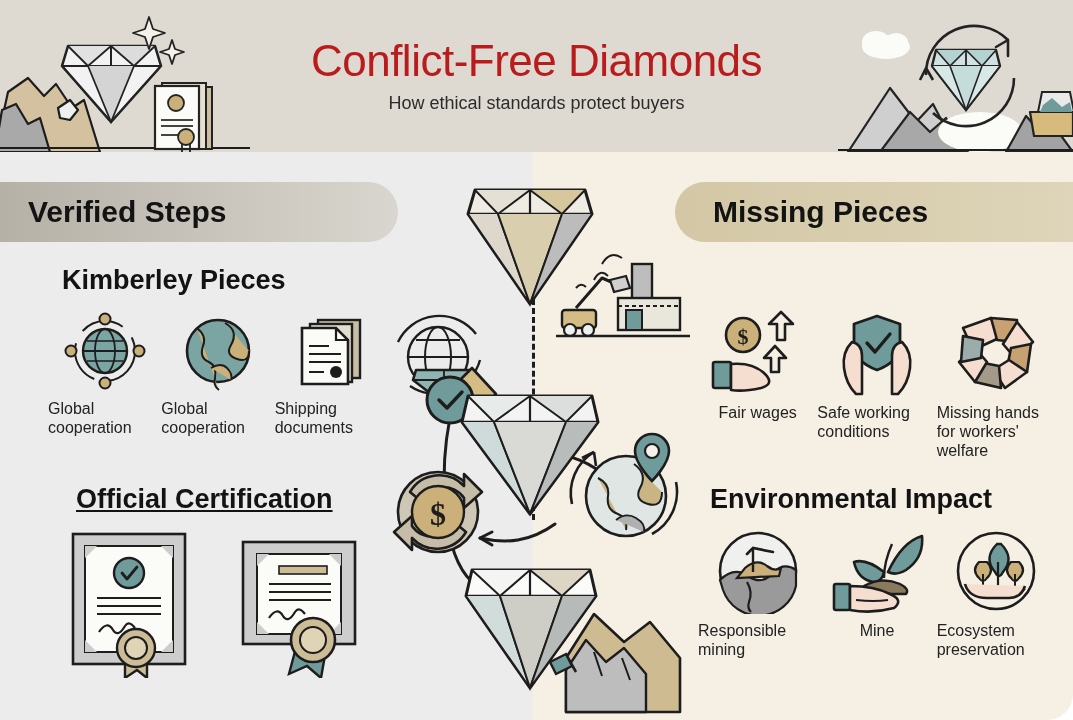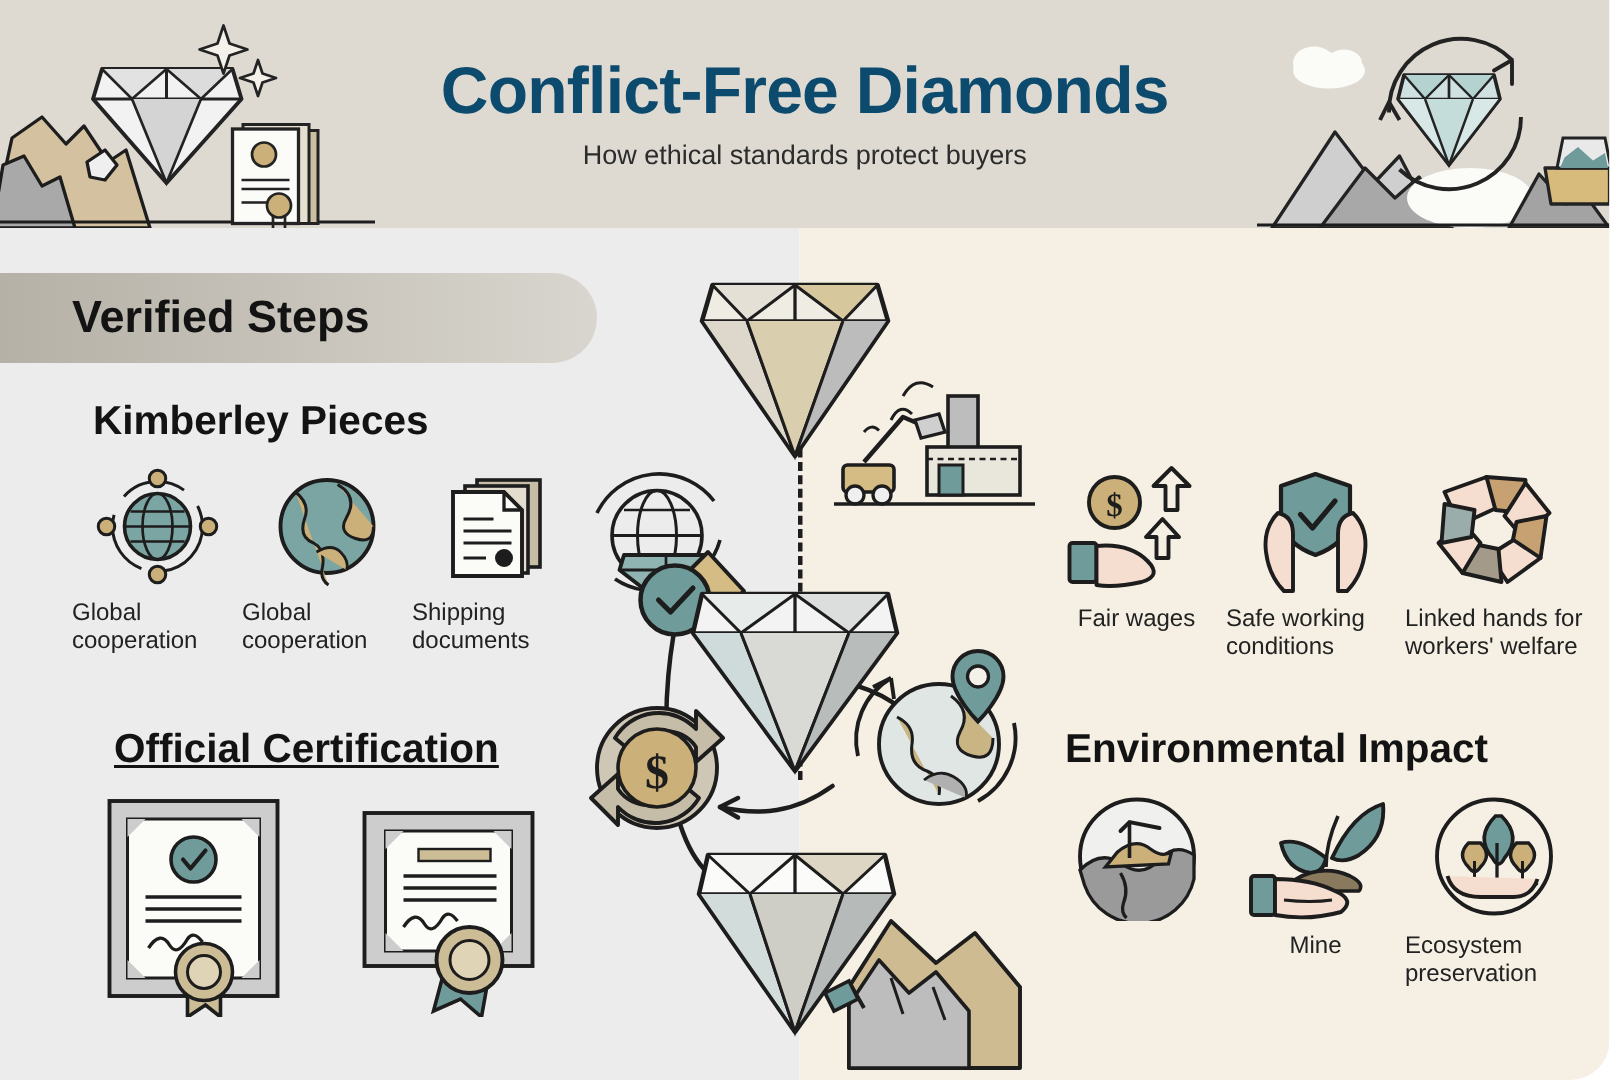--- a/index.html
+++ b/index.html
@@ -23,21 +23,21 @@
     overflow: hidden;
   }
   .header-text {
     position: absolute; left: 0; top: 0;
     width: 1073px; height: 152px;
     display: flex; flex-direction: column;
     align-items: center; justify-content: center;
     z-index: 5;
   }
   .title {
-    font-size: 44px; font-weight: bold; color: #0c4a6e;
+    font-size: 44px; font-weight: normal; color: #b91c1c;
     letter-spacing: -0.5px; line-height: 1.05;
   }
   .subtitle {
     font-size: 18px; color: #2c2c2c; margin-top: 8px;
   }
   .hdr-art-left { position: absolute; left: 0; top: 0; width: 250px; height: 152px; }
   .hdr-art-right { position: absolute; right: 0; top: 0; width: 235px; height: 152px; }
 
   
   .panel-left {
@@ -61,21 +61,21 @@
   
   .pill {
     position: absolute; height: 60px;
     display: flex; align-items: center;
     z-index: 6;
   }
   .pill-left {
     left: 0; top: 182px; width: 398px;
     background: linear-gradient(90deg, #b5b1a7 0%, #c5c1b8 45%, #d9d6cf 100%);
     border-top-right-radius: 30px; border-bottom-right-radius: 30px;
-    padding-left: 48px;
+    padding-left: 28px;
   }
   .pill-right {
     left: 675px; top: 182px; width: 398px;
     background: linear-gradient(90deg, #d3c7a5 0%, #d9cfb0 60%, #ded5ba 100%);
     border-top-left-radius: 30px; border-bottom-left-radius: 30px;
     padding-left: 38px;
   }
   .pill-label { font-size: 30px; font-weight: bold; color: #131313; }
 
   
@@ -403,20 +403,23 @@
         <line x1="34" y1="72" x2="96" y2="72" stroke="#1d1d1d" stroke-width="2.2"></line>
         <path d="M34 90 q8 -12 14 -2 q5 8 12 -4 q4 -6 10 2" fill="none" stroke="#1d1d1d" stroke-width="2.2"></path>
         <path d="M62 116 L54 146 L72 138 L86 150 L92 116 Z" fill="#6f9c9a" stroke="#1d1d1d" stroke-width="2.4"></path>
         <circle cx="78" cy="112" r="22" fill="#cdbd97" stroke="#1d1d1d" stroke-width="2.6"></circle>
         <circle cx="78" cy="112" r="13" fill="#e0d4b6" stroke="#1d1d1d" stroke-width="2"></circle>
       </svg>
       <div class="icon-label"></div>
     </div>
   </div>
 
+  <div class="pill pill-right">
+    <span class="pill-label">Missing Pieces</span>
+  </div>
 
 
   <div class="icon-row ir-labor">
 
     <div class="icon-cell">
       <svg class="icon-art" width="94" height="86" viewBox="0 0 94 86">
         <circle cx="32" cy="25" r="17" fill="#cbb079" stroke="#1d1d1d" stroke-width="2.6"></circle>
         <text x="32" y="34" text-anchor="middle" font-size="22" font-weight="bold" fill="#1d1d1d" font-family="Liberation Serif, serif">$</text>
         <path d="M66 30 L66 14 L58 14 L70 2 L82 14 L74 14 L74 30 Z" fill="#f5f0e3" stroke="#1d1d1d" stroke-width="2.6" stroke-linejoin="round"></path>
         <path d="M60 62 L60 48 L53 48 L64 36 L75 48 L68 48 L68 62 Z" fill="#f5f0e3" stroke="#1d1d1d" stroke-width="2.6" stroke-linejoin="round"></path>
@@ -440,37 +443,38 @@
       <svg class="icon-art" width="94" height="86" viewBox="0 0 94 86">
         <path d="M14 18 L42 8 L50 28 L24 40 Z" fill="#f5ded0" stroke="#1d1d1d" stroke-width="2.6" stroke-linejoin="round"></path>
         <path d="M42 8 L68 10 L66 32 L48 30 Z" fill="#c8a173" stroke="#1d1d1d" stroke-width="2.6" stroke-linejoin="round"></path>
         <path d="M68 12 L84 32 L66 48 L54 34 Z" fill="#f5ded0" stroke="#1d1d1d" stroke-width="2.6" stroke-linejoin="round"></path>
         <path d="M82 34 L78 62 L58 58 L62 38 Z" fill="#c8a173" stroke="#1d1d1d" stroke-width="2.6" stroke-linejoin="round"></path>
         <path d="M78 62 L56 78 L44 60 L60 50 Z" fill="#f5ded0" stroke="#1d1d1d" stroke-width="2.6" stroke-linejoin="round"></path>
         <path d="M52 78 L26 72 L30 52 L50 56 Z" fill="#a39a8a" stroke="#1d1d1d" stroke-width="2.6" stroke-linejoin="round"></path>
         <path d="M26 72 L10 52 L26 38 L38 52 Z" fill="#f5ded0" stroke="#1d1d1d" stroke-width="2.6" stroke-linejoin="round"></path>
         <path d="M12 52 L14 26 L34 30 L32 48 Z" fill="#9aadaa" stroke="#1d1d1d" stroke-width="2.6" stroke-linejoin="round"></path>
       </svg>
-      <div class="icon-label">Linked hands for workers' welfare</div>
+      <div class="icon-label">Missing hands for workers' welfare</div>
     </div>
   </div>
 
   <div class="subhead sh-environment">Environmental Impact</div>
 
   <div class="icon-row ir-env">
 
     <div class="icon-cell">
       <svg class="icon-art" width="94" height="86" viewBox="0 0 94 86">
         <circle cx="47" cy="43" r="38" fill="#f0f0ee" stroke="#1d1d1d" stroke-width="2.6"></circle>
         <path d="M9 52 q14 -14 28 -4 q14 10 26 -4 q10 -10 22 -2 L85 58 A38 38 0 0 1 12 62 Z" fill="#9a9a9a" stroke="#1d1d1d" stroke-width="2.2"></path>
         <path d="M34 40 q12 -10 22 -2 q8 6 14 2 L68 48 L26 50 Z" fill="#cbb079" stroke="#1d1d1d" stroke-width="2.2"></path>
         <path d="M36 26 L42 20 L62 24" fill="none" stroke="#1d1d1d" stroke-width="2.6" stroke-linecap="round"></path>
         <line x1="42" y1="20" x2="42" y2="44" stroke="#1d1d1d" stroke-width="2.4"></line>
         <path d="M36 54 q6 10 2 20 q-2 6 2 10" fill="none" stroke="#1d1d1d" stroke-width="2.2"></path>
       </svg>
+      <div class="icon-label">Responsible mining</div>
     </div>
 
     <div class="icon-cell">
       <svg class="icon-art" width="94" height="86" viewBox="0 0 94 86">
         <path d="M58 44 q14 -30 34 -36 q2 22 -16 34 q-10 6 -18 2 Z" fill="#6f9c9a" stroke="#1d1d1d" stroke-width="2.6" stroke-linejoin="round"></path>
         <path d="M54 44 q-18 -14 -30 -10 q4 18 20 20 q8 0 10 -10 Z" fill="#6f9c9a" stroke="#1d1d1d" stroke-width="2.6" stroke-linejoin="round"></path>
         <path d="M62 16 q-8 18 -8 34" fill="none" stroke="#1d1d1d" stroke-width="2.4"></path>
         <path d="M34 58 q18 -10 36 -2 q10 5 6 10 L30 66 Z" fill="#8a7a5d" stroke="#1d1d1d" stroke-width="2.4" stroke-linejoin="round"></path>
         <rect x="4" y="56" width="16" height="26" rx="2" fill="#6f9c9a" stroke="#1d1d1d" stroke-width="2.6"></rect>
         <path d="M20 58 q24 0 40 8 q14 6 4 14 q-22 6 -44 2 Z" fill="#f5ded0" stroke="#1d1d1d" stroke-width="2.6" stroke-linejoin="round"></path>

